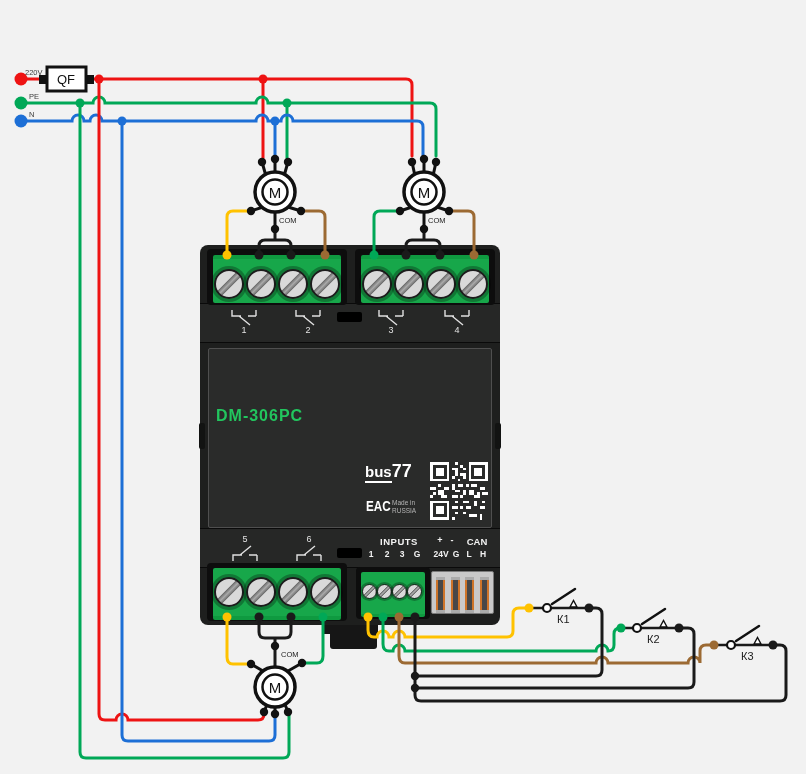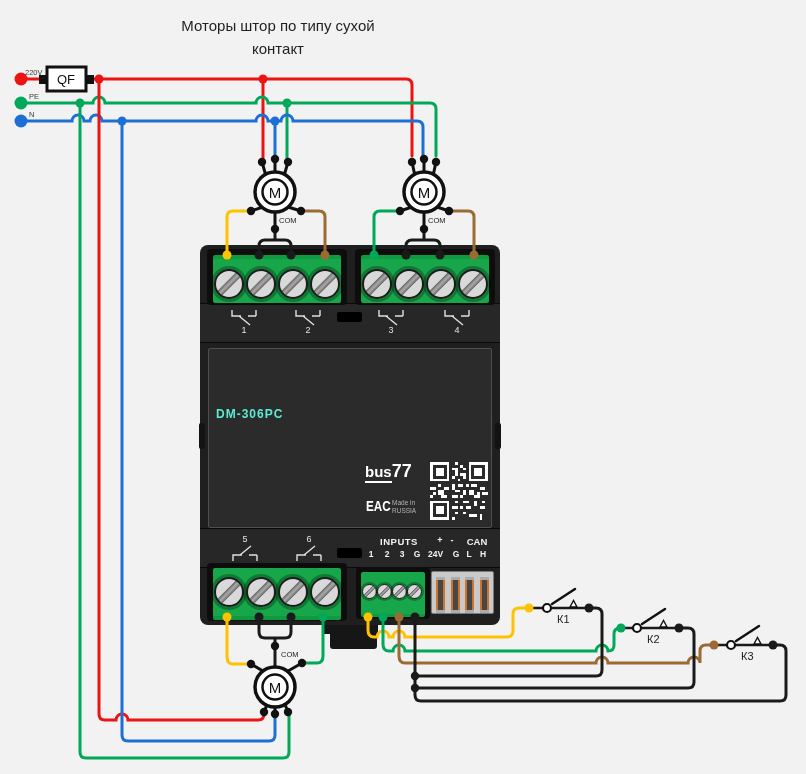--- a/index.html
+++ b/index.html
@@ -15,38 +15,37 @@
   .tblock{background:#0d0d0d;border-radius:4px;}
   .tgreen{position:absolute;background:#17a74a;border-radius:2px;border-top:4px solid #0f9a40;}
   .screw{position:absolute;width:26px;height:26px;border-radius:50%;background:
      linear-gradient(135deg,#d9d9d9 40%,#6f6f6f 42%,#a9a9a9 50%,#6f6f6f 58%,#d9d9d9 60%);
      border:2px solid #1c1c1c;box-shadow:0 0 0 3px rgba(0,0,0,0.28);}
   .screw.small{width:13px;height:13px;border-width:1.5px;box-shadow:0 0 0 2px rgba(0,0,0,0.28);}
   .relnum{position:absolute;width:26px;text-align:center;font-size:9px;color:#e3e3e3;}
   .slot{position:absolute;background:#000;border-radius:2px;}
   #panel{left:8px;top:103px;width:282px;height:178px;background:#2a2b2a;border:1px solid #4f4f4f;border-radius:2px;}
   #brand{left:7px;top:8px;font-size:31px;font-weight:bold;color:#fff;letter-spacing:2px;}
-  #model{left:7px;top:58px;font-size:12px;font-weight:bold;color:#5eead4;letter-spacing:1px;}
+  #model{left:7px;top:58px;font-size:16px;font-weight:bold;color:#22c55e;letter-spacing:1px;}
   #buslogo{left:156px;top:112px;color:#fff;font-weight:bold;}
   #buslogo .bus-text{font-size:15px;border-bottom:2.5px solid #fff;padding-bottom:1px;}
   #buslogo .bus-num{font-size:18px;text-align:center;}
   #eac{left:157px;top:148px;font-size:15px;font-weight:bold;color:#fff;transform:scaleX(.78);transform-origin:left;}
   #madein{left:183px;top:150px;font-size:6.5px;line-height:1.3;color:#b4b4b4;}
   .canblock{background:#c9c9c9;border:1px solid #7a7a7a;border-radius:2px;}
   .pin{position:absolute;width:9px;height:30px;background:linear-gradient(90deg,#cd7429 0 2px,#474747 2px 7px,#cd7429 7px 9px);border-top:3px solid #ababab;border-bottom:3px solid #ababab;}
   .blabel{position:absolute;color:#f2f2f2;font-weight:bold;}
   .notch{position:absolute;width:6px;height:26px;background:#121312;border-radius:2px;top:178px;}
   .dintab{background:#161616;z-index:0;}
   .symsvg{position:absolute;}
 </style>
 </head>
 <body>
 <div id="canvas">
 
-  <div class="abs" id="title">Моторы штор по типу сухой контакт</div>
 
   <div class="abs dintab" style="left:323px;top:622px;width:55px;height:12px;"></div>
   <div class="abs dintab" style="left:330px;top:634px;width:47px;height:15px;border-radius:0 0 3px 3px;"></div>
 
   <div class="abs" id="device">
 
     <div class="abs strip" style="top:58px;"></div>
     <div class="abs strip" style="top:283px;"></div>
 
     <div class="abs tblock" style="left:7px;top:4px;width:140px;height:56px;">
@@ -160,21 +159,21 @@
 
     <div class="blabel" style="left:169px;top:291px;width:60px;text-align:center;font-size:9.5px;letter-spacing:.5px;">INPUTS</div>
     <div class="blabel" style="left:165px;top:304px;width:12px;text-align:center;font-size:8.5px;">1</div>
     <div class="blabel" style="left:181px;top:304px;width:12px;text-align:center;font-size:8.5px;">2</div>
     <div class="blabel" style="left:196px;top:304px;width:12px;text-align:center;font-size:8.5px;">3</div>
     <div class="blabel" style="left:211px;top:304px;width:12px;text-align:center;font-size:8.5px;">G</div>
 
     <div class="blabel" style="left:234px;top:290px;width:12px;text-align:center;font-size:9px;">+</div>
     <div class="blabel" style="left:246px;top:290px;width:12px;text-align:center;font-size:9px;">-</div>
     <div class="blabel" style="left:262px;top:291px;width:30px;text-align:center;font-size:9.5px;">CAN</div>
-    <div class="blabel" style="left:228px;top:304px;width:26px;font-size:8.5px;">24V</div>
+    <div class="blabel" style="left:228px;top:304px;width:26px;text-align:center;font-size:8.5px;">24V</div>
     <div class="blabel" style="left:251px;top:304px;width:10px;text-align:center;font-size:8.5px;">G</div>
     <div class="blabel" style="left:263px;top:304px;width:12px;text-align:center;font-size:8.5px;">L</div>
     <div class="blabel" style="left:277px;top:304px;width:12px;text-align:center;font-size:8.5px;">H</div>
 
     <div class="abs tblock" style="left:7px;top:318px;width:140px;height:58px;">
       <div class="tgreen" style="left:6px;top:5px;width:128px;height:48px;border-top:none;border-bottom:4px solid #0f9a40;"></div>
       <div class="screw" style="left:7px;top:14px;"></div>
       <div class="screw" style="left:39px;top:14px;"></div>
       <div class="screw" style="left:71px;top:14px;"></div>
       <div class="screw" style="left:103px;top:14px;"></div>

